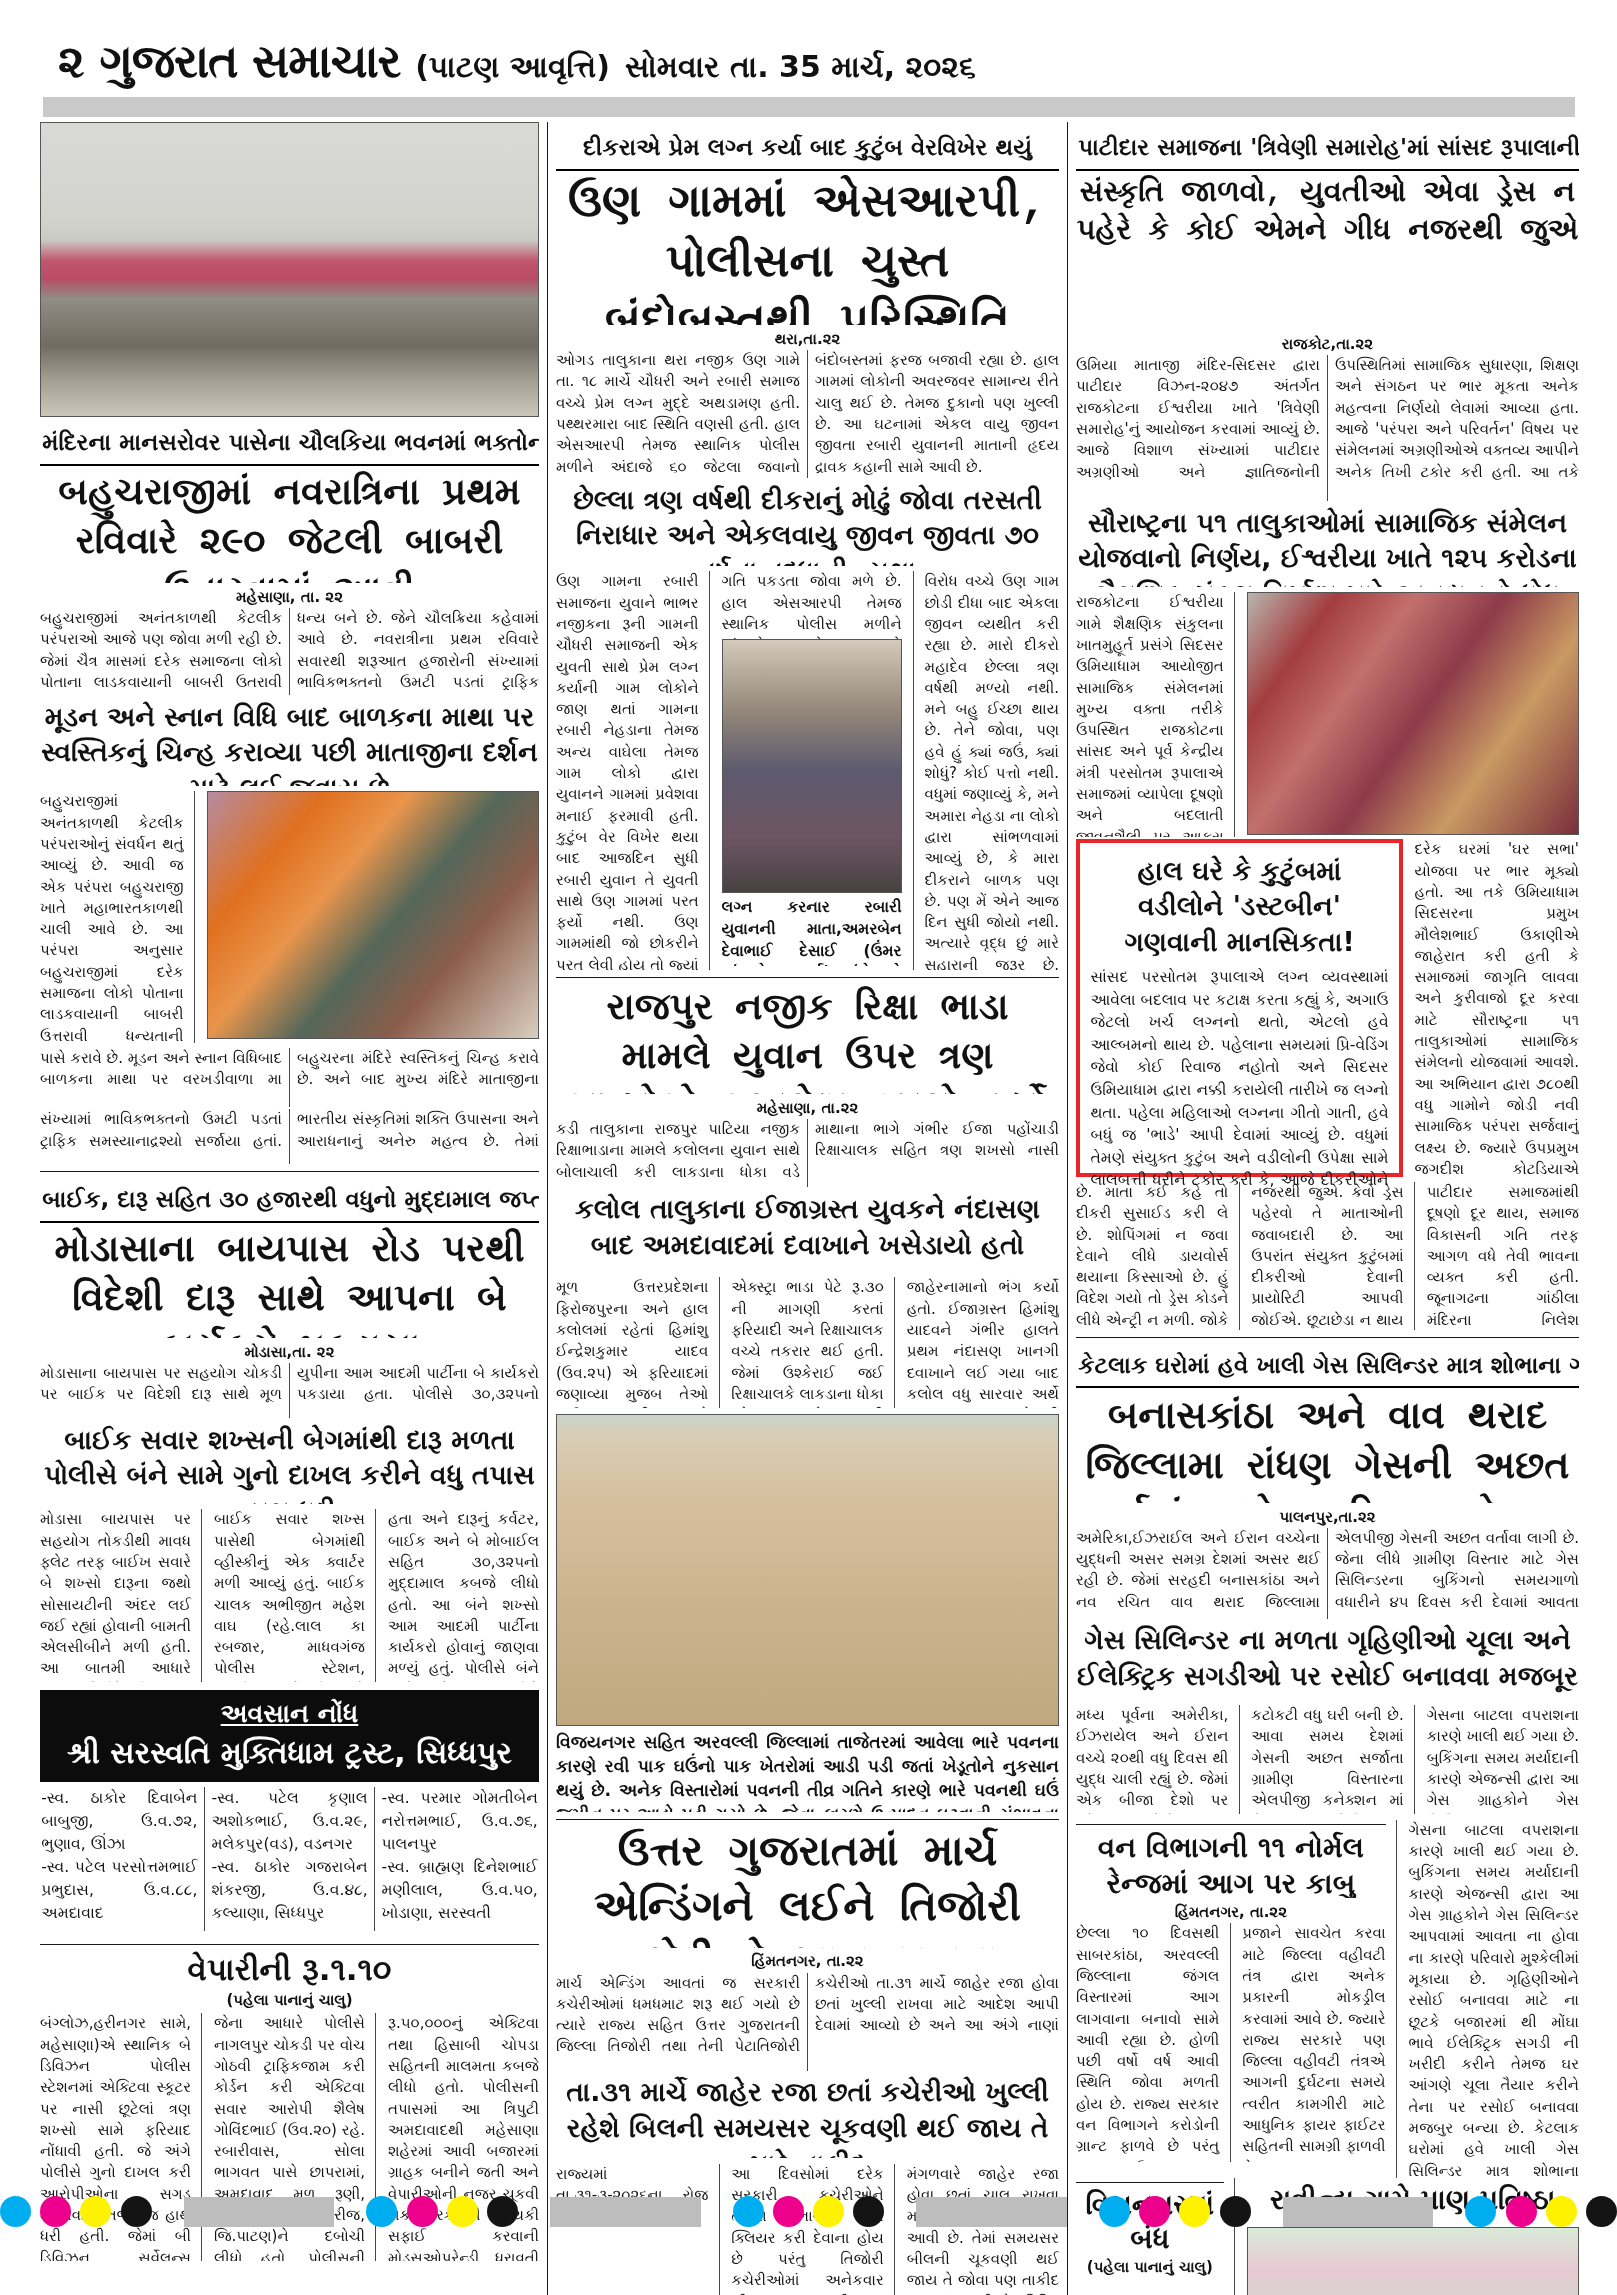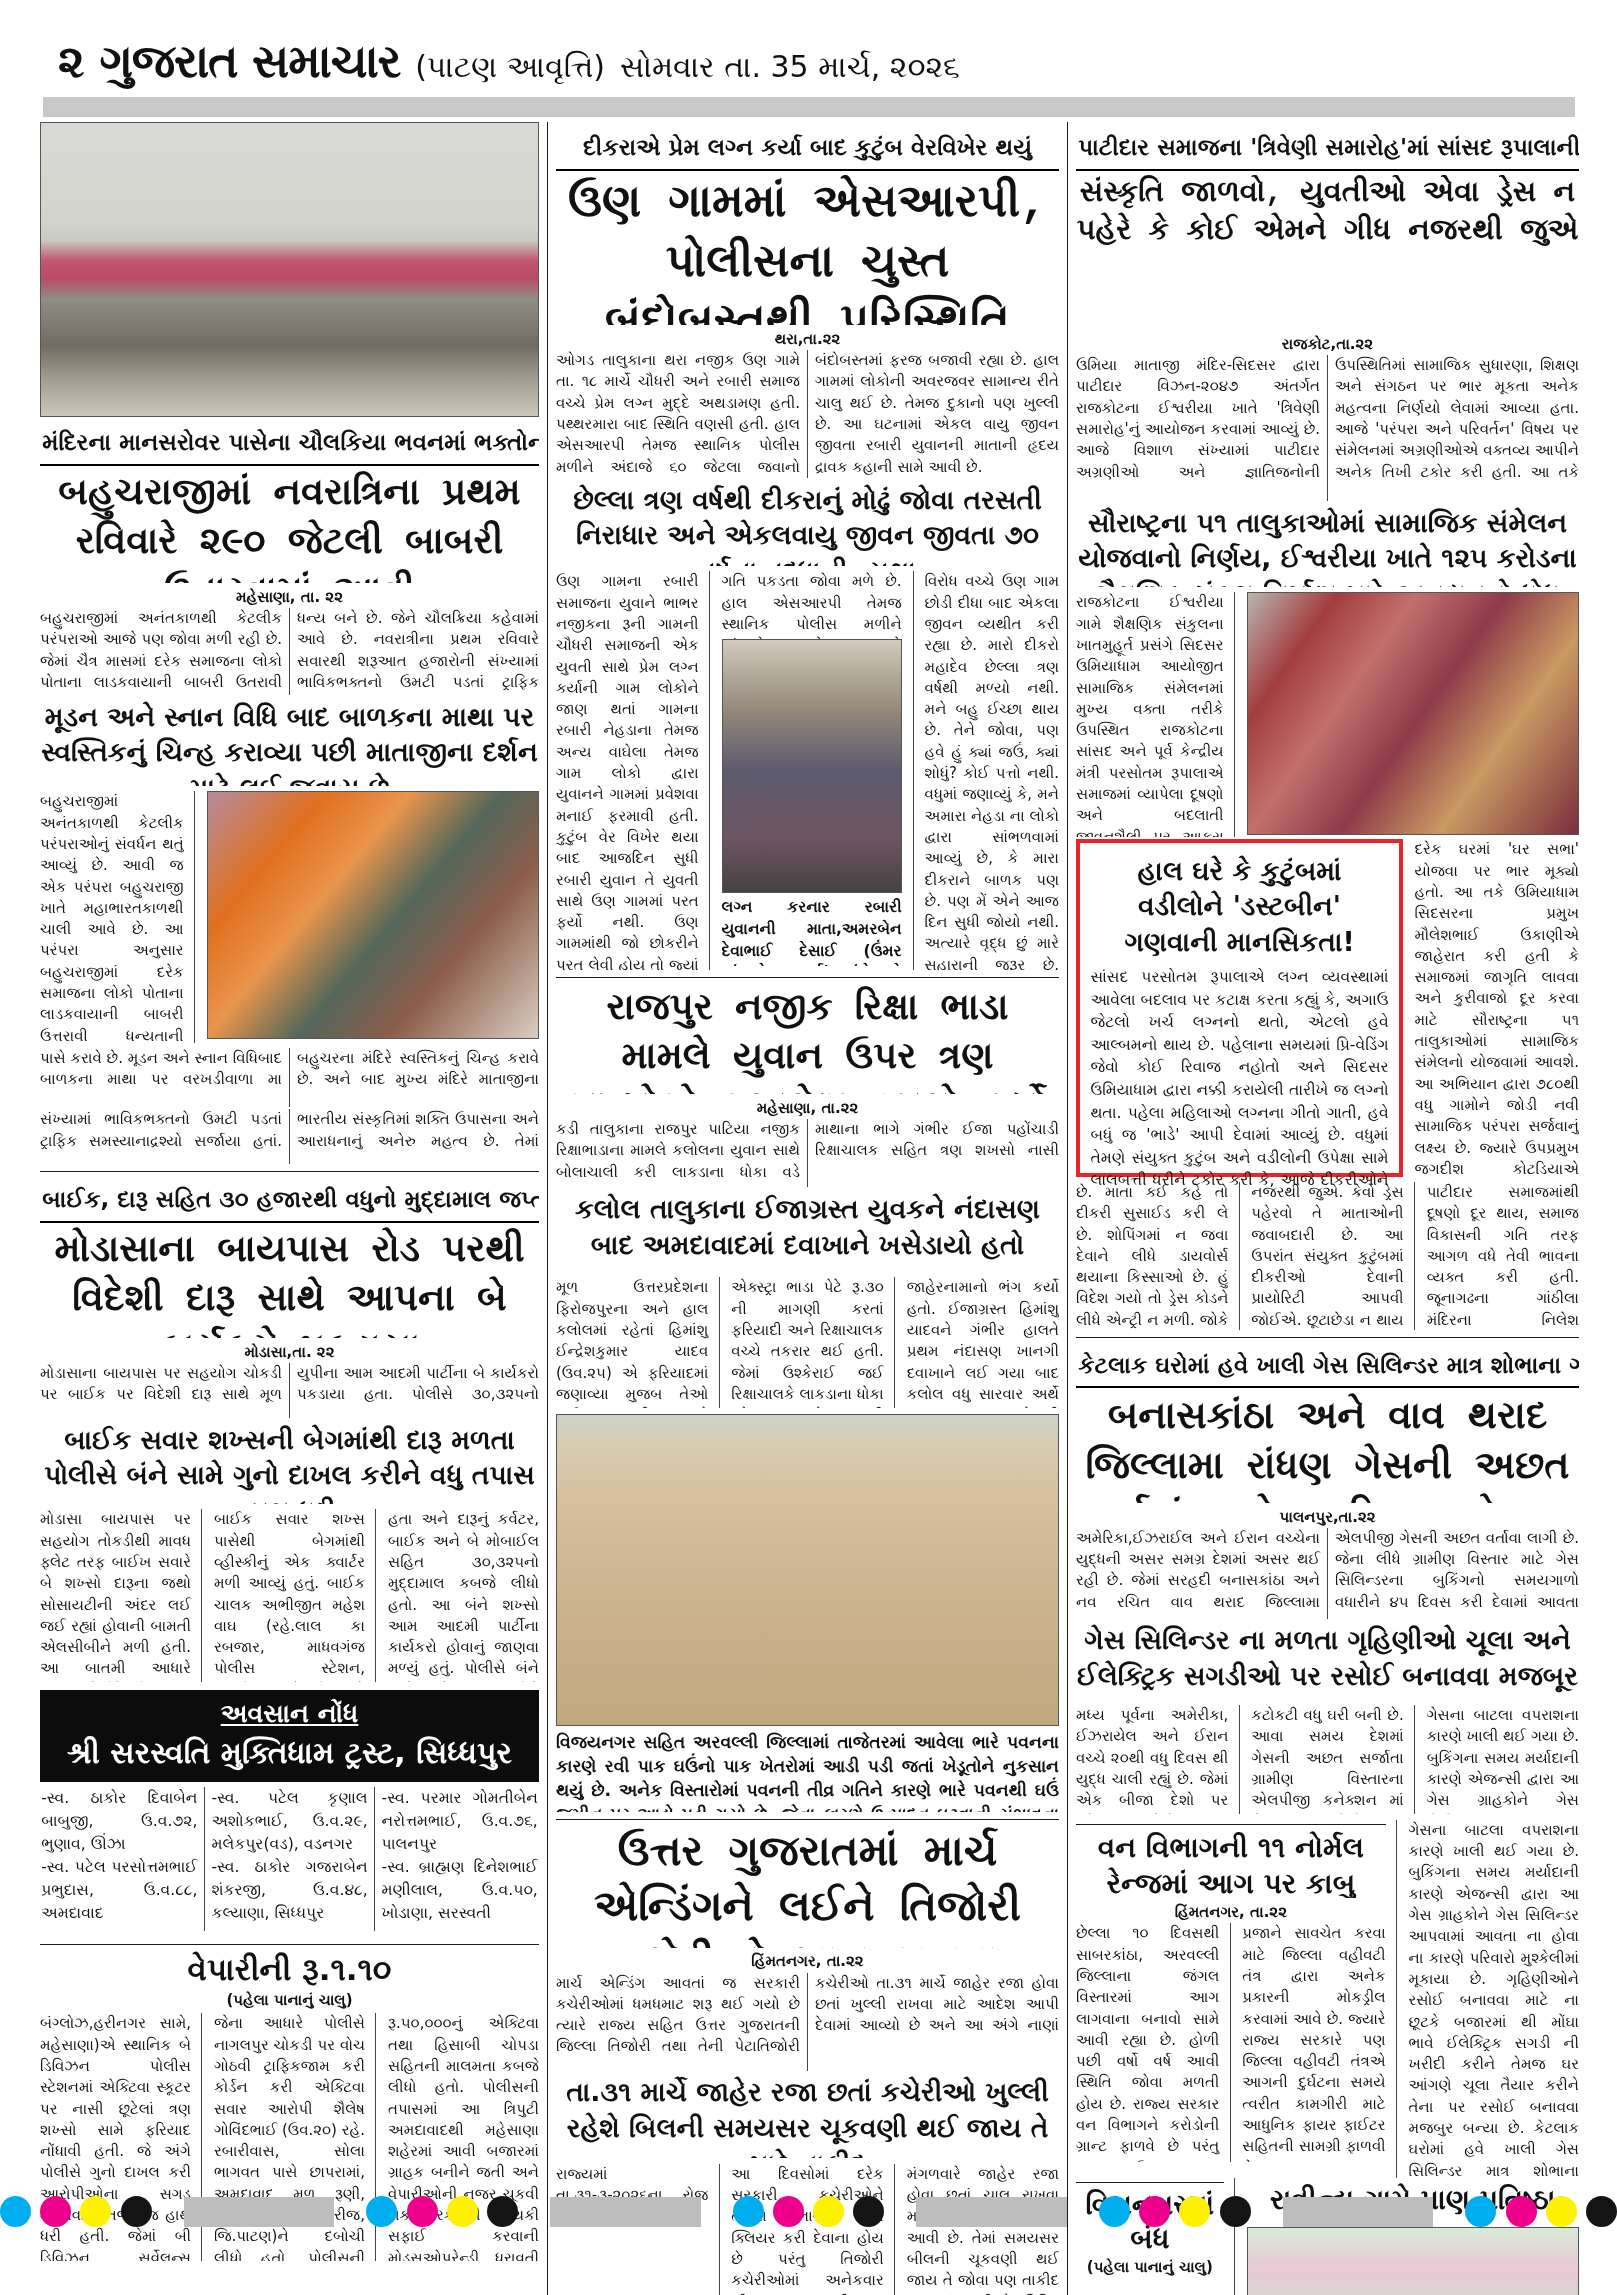--- a/index.html
+++ b/index.html
@@ -4,21 +4,21 @@
 <style>
   * { margin:0; padding:0; box-sizing:border-box; }
   html,body { background:#e9e9e9; }
   body { font-family:"DejaVu Sans", sans-serif; }
   .page { position:relative; width:1617px; height:2295px; background:#ffffff; color:#111; overflow:hidden; }
 
   
   .hdr { display:flex; align-items:baseline; gap:15px; padding:34px 0 4.6px 58px; }
   .pagenum { font-size:45px; font-weight:bold; }
   .masthead { font-size:46px; font-weight:bold; letter-spacing:-1.2px; }
-  .edition { font-size:30px; font-weight:normal; }
+  .edition { font-size:30px; font-weight:bold; }
   .hdr-bar { margin:3.5px auto 0 auto; width:1532px; height:19.6px; background:#c9c9c9; }
 
   
   .content { display:flex; padding:5.8px 16px 0 32px; }
   .colblock { padding:0 8px; }
   .colblock.left  { width:516px; border-right:1.7px solid #1a1a1a; }
   .colblock.mid   { width:520px; border-right:1.7px solid #1a1a1a; }
   .colblock.right { width:519px; }
 
   .kicker { font-weight:bold; font-size:23px; text-align:center; line-height:1.3;

